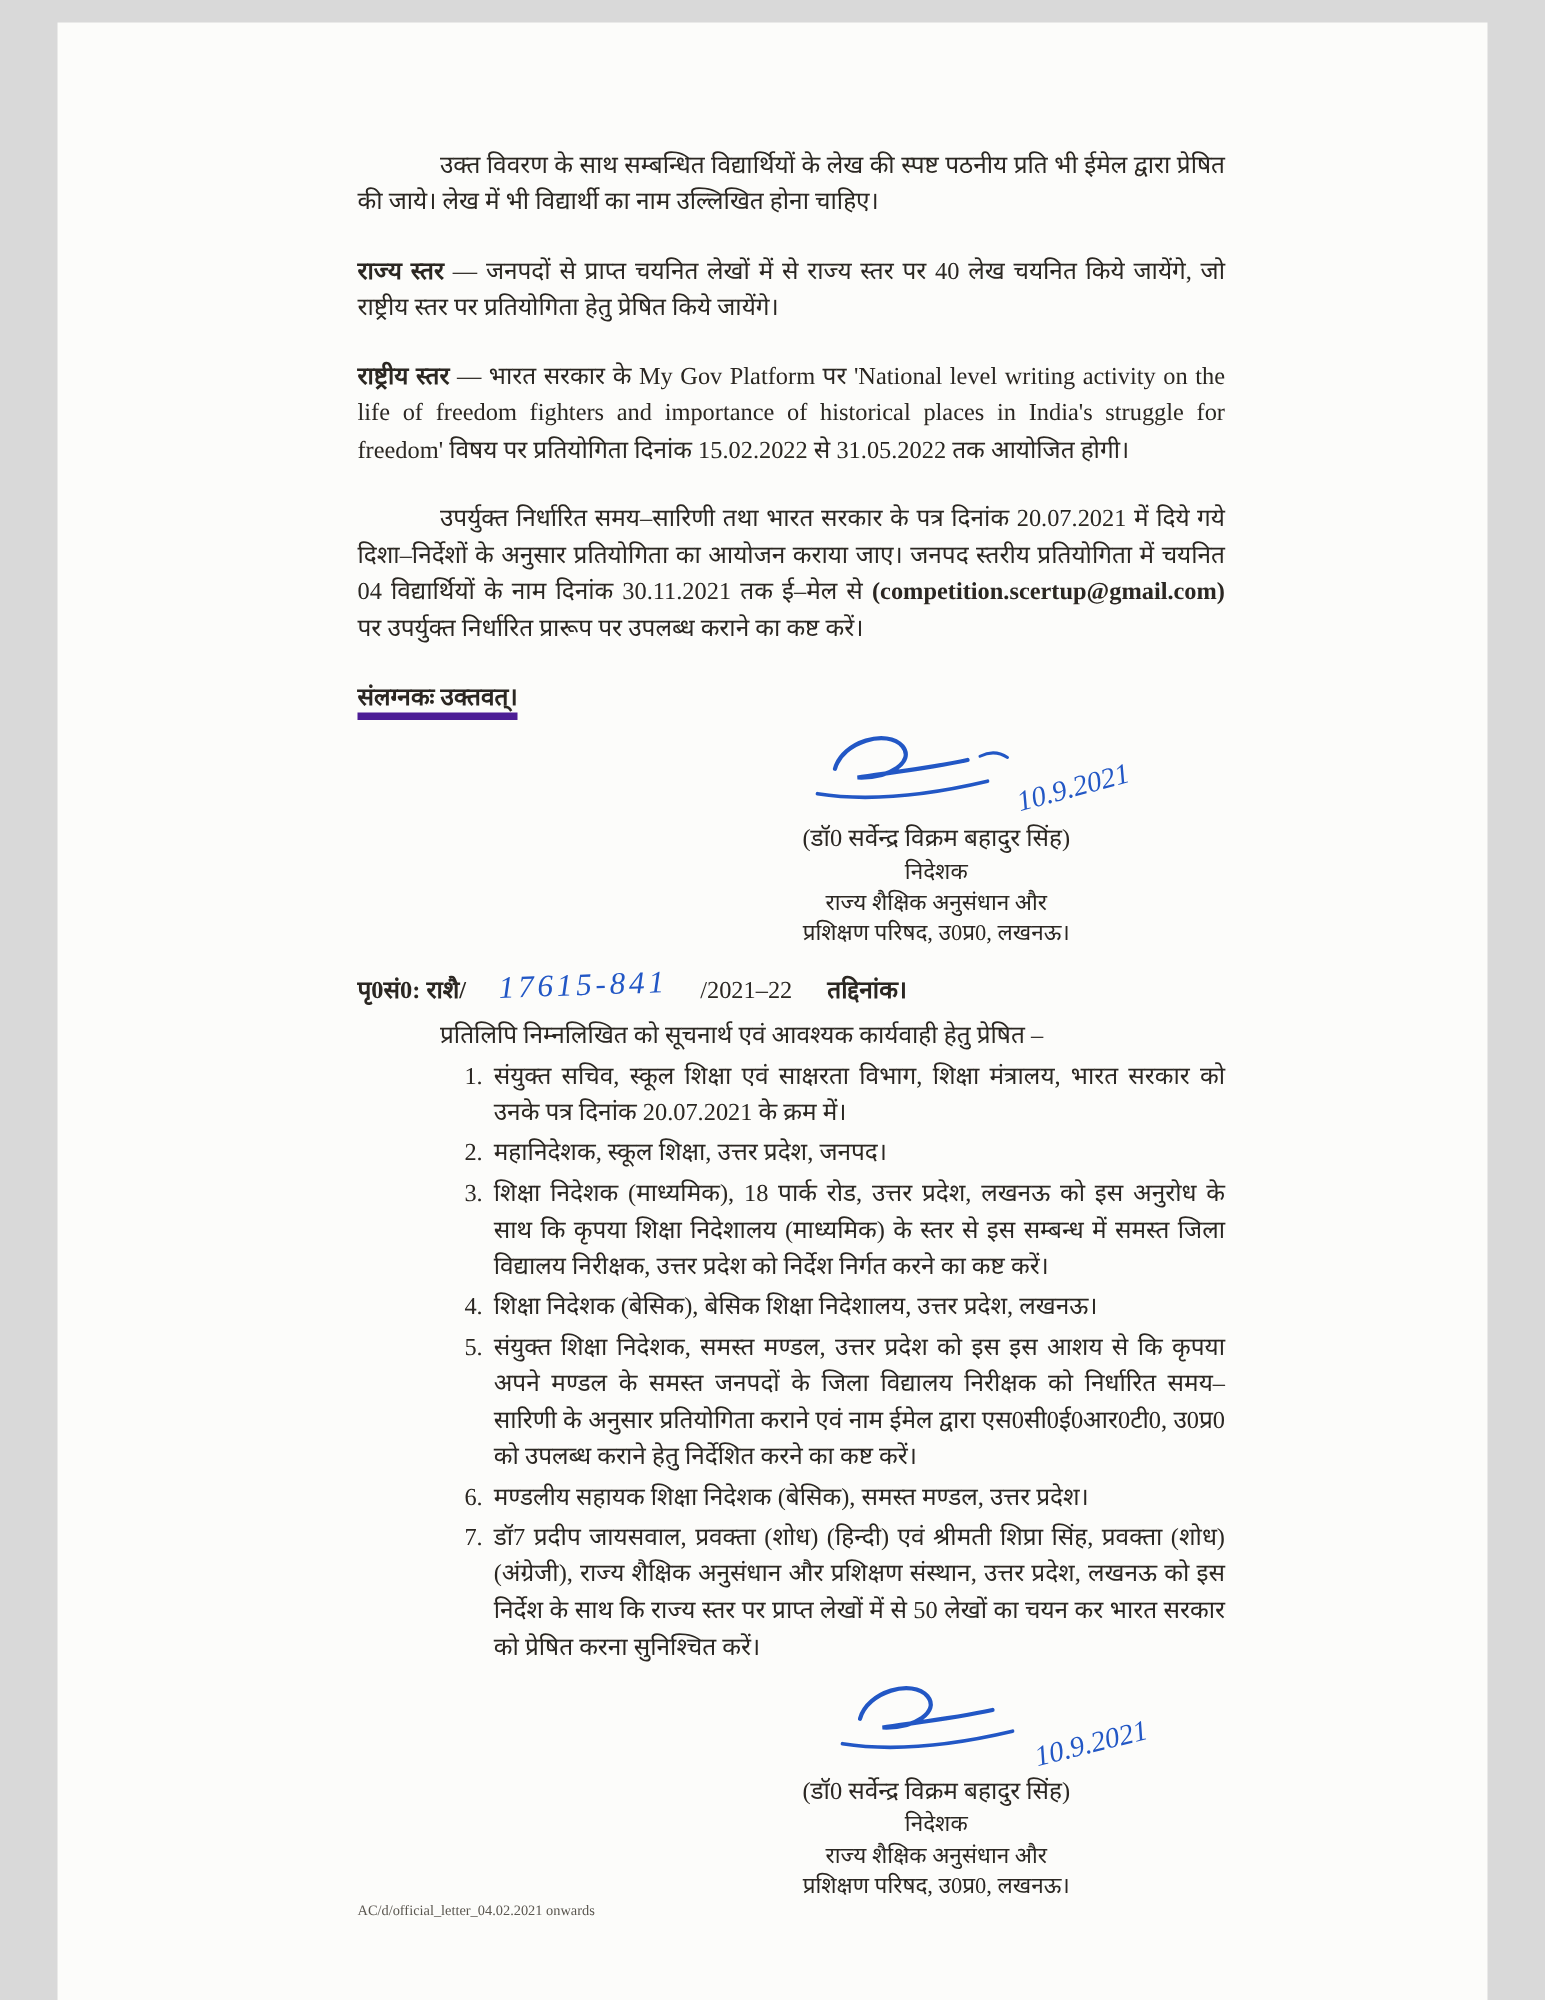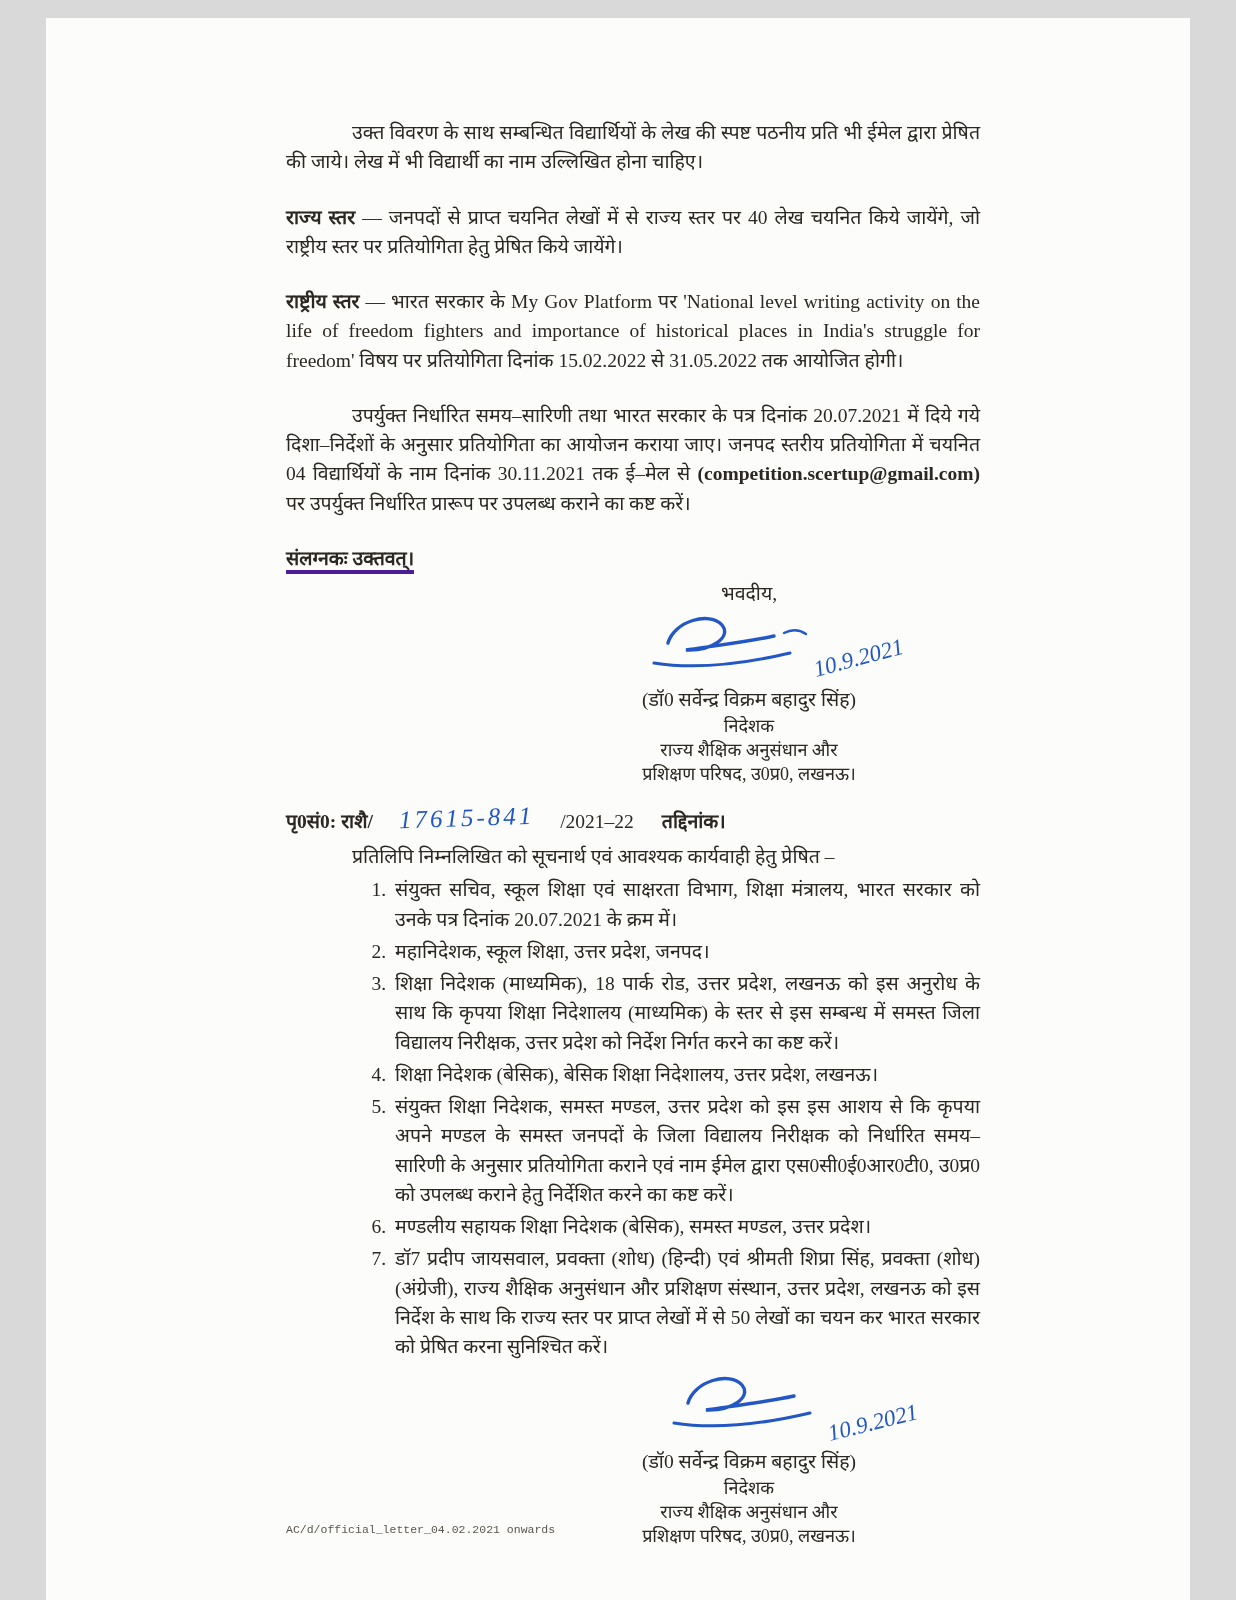--- a/index.html
+++ b/index.html
@@ -20,21 +20,21 @@
     text-align:justify;
   }
   p { margin:0 0 26px 0; }
   .indent { text-indent:66px; }
   .lbl { font-weight:bold;font-family:Liberation Serif, serif; }
   .latin { font-family:"Liberation Serif",serif; }
   .email { font-weight:bold; }
   .enclosure { margin:0 0 8px 0; }
   .enclosure span {
     font-weight:bold;
-    border-bottom:4px solid #4c1d95;
+    border-bottom:6px solid #4c1d95;
     padding-bottom:1px;
   }
   .sig-block {
     width:430px;
     margin:0 16px 14px auto;
     text-align:center;
     line-height:1.35;
   }
   .salutation { text-align:center; margin-bottom:2px; }
   .scribble-wrap { position:relative; height:78px; text-align:right; }
@@ -60,21 +60,21 @@
   ol.copies li {
     margin-bottom:3px;
     padding-left:4px;
     text-align:justify;
   }
   .footer-code {
     position:absolute;
     left:240px; top:1505px;
     font-size:11.5px;
     color:#5a564f;
-    font-family:Liberation Mono, monospace;
+    font-family:Liberation Serif, serif;
   }
   .ink { stroke:#2257c5; fill:none; stroke-linecap:round; }
   .ink-date { fill:#2257c5; font-style:italic; font-size:23px; font-family:"Liberation Serif",serif; }
 </style>
 </head>
 <body>
 
 <div class="page">
   <div class="content">
 
@@ -82,21 +82,20 @@
 
     <p><span class="lbl">राज्य स्तर</span><span> — जनपदों से प्राप्त चयनित लेखों में से राज्य स्तर पर 40 लेख चयनित किये जायेंगे, जो राष्ट्रीय स्तर पर प्रतियोगिता हेतु प्रेषित किये जायेंगे।</span></p>
 
     <p><span class="lbl">राष्ट्रीय स्तर</span><span class="latin"> — भारत सरकार के My Gov Platform पर 'National level writing activity on the life of freedom fighters and importance of historical places in India's struggle for freedom' विषय पर प्रतियोगिता दिनांक 15.02.2022 से 31.05.2022 तक आयोजित होगी।</span></p>
 
     <p class="indent"><span>उपर्युक्त निर्धारित समय–सारिणी तथा भारत सरकार के पत्र दिनांक 20.07.2021 में दिये गये दिशा–निर्देशों के अनुसार प्रतियोगिता का आयोजन कराया जाए। जनपद स्तरीय प्रतियोगिता में चयनित 04 विद्यार्थियों के नाम दिनांक 30.11.2021 तक ई–मेल से </span><span class="email">(competition.scertup@gmail.com)</span><span> पर उपर्युक्त निर्धारित प्रारूप पर उपलब्ध कराने का कष्ट करें।</span></p>
 
     <p class="enclosure"><span>संलग्नकः उक्तवत्।</span></p>
 
     <div class="sig-block">
-      <div class="salutation">भवदीय,</div>
       <div class="scribble-wrap">
         <svg class="scribble" width="360" height="86" viewBox="0 0 360 86">
           <path class="ink" stroke-width="3.4" d="M34,40 C40,18 76,8 88,22 C98,34 78,48 52,47 C70,44 108,40 140,33"></path>
           <path class="ink" stroke-width="3" d="M20,60 C70,68 122,58 156,50"></path>
           <path class="ink" stroke-width="2.4" d="M150,30 C158,26 166,27 172,31"></path>
           <text class="ink-date" x="182" y="74" transform="rotate(-15 182 74)">10.9.2021</text>
         </svg>
       </div>
       <div class="sig-name">(डॉ0 सर्वेन्द्र विक्रम बहादुर सिंह)</div>
       <div class="sig-line">निदेशक</div>

